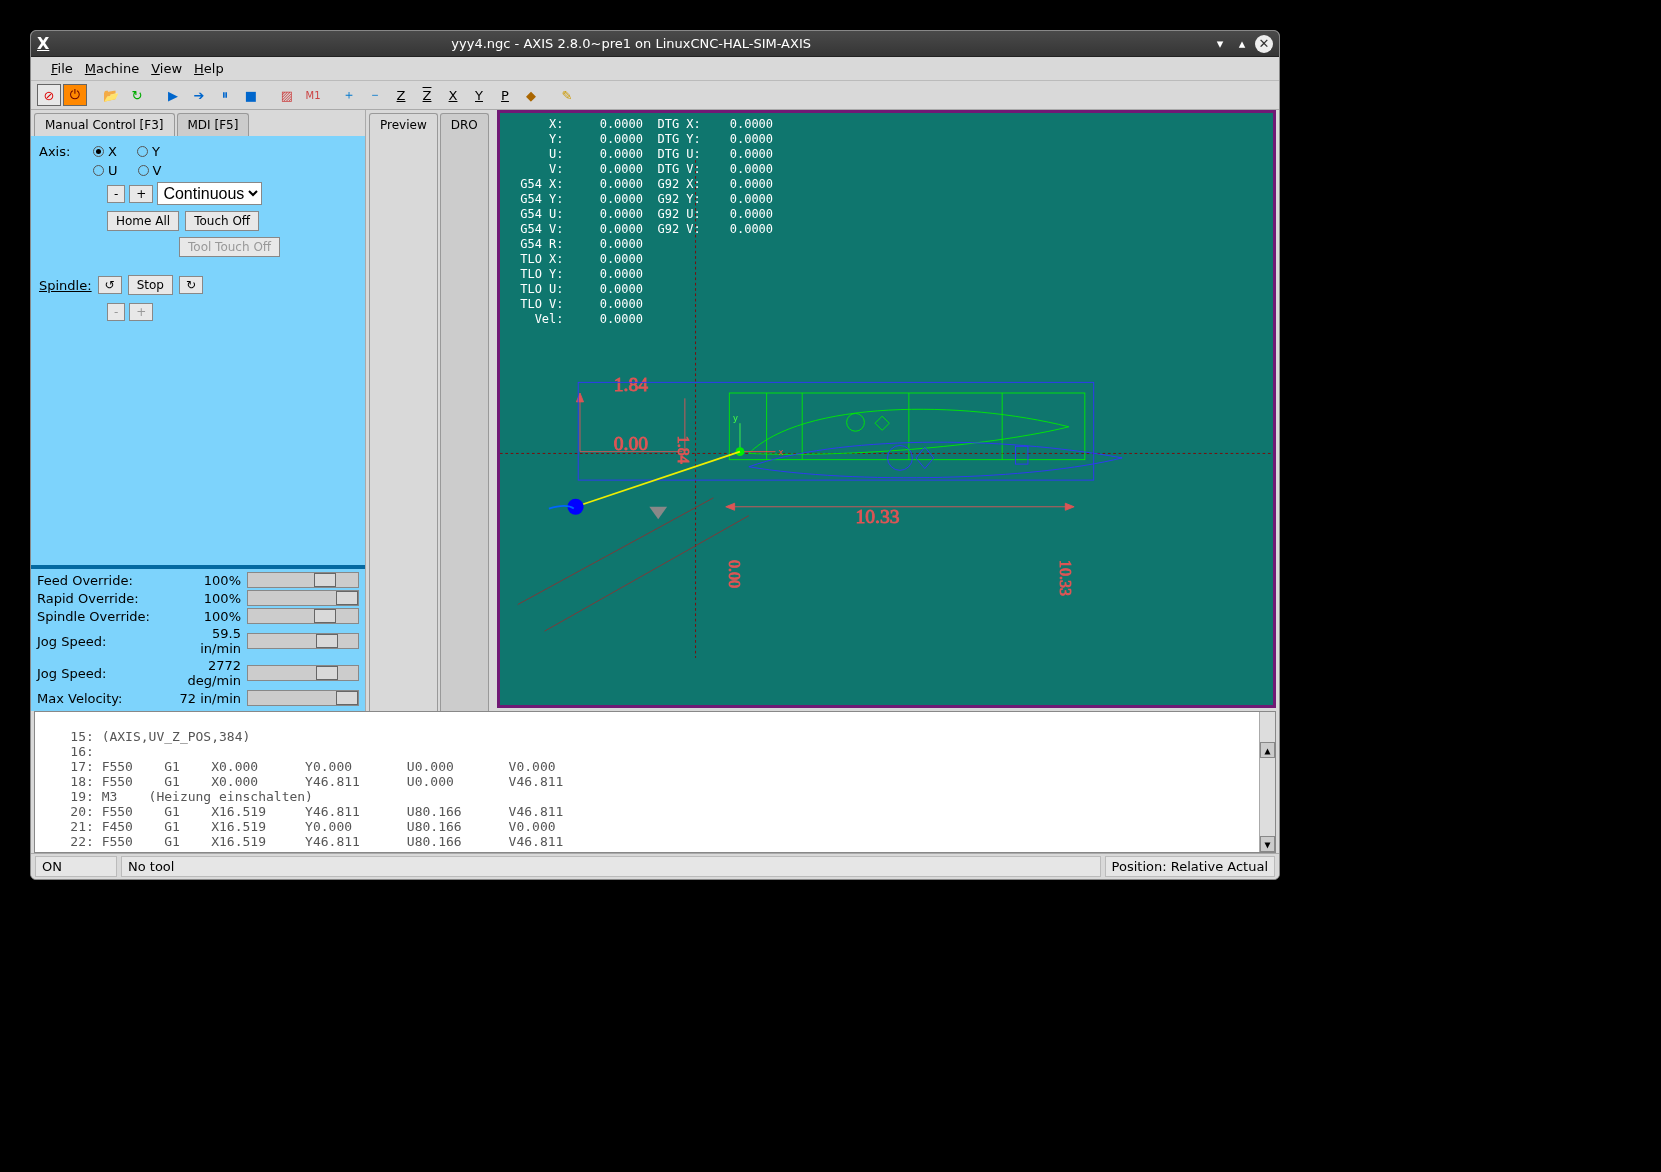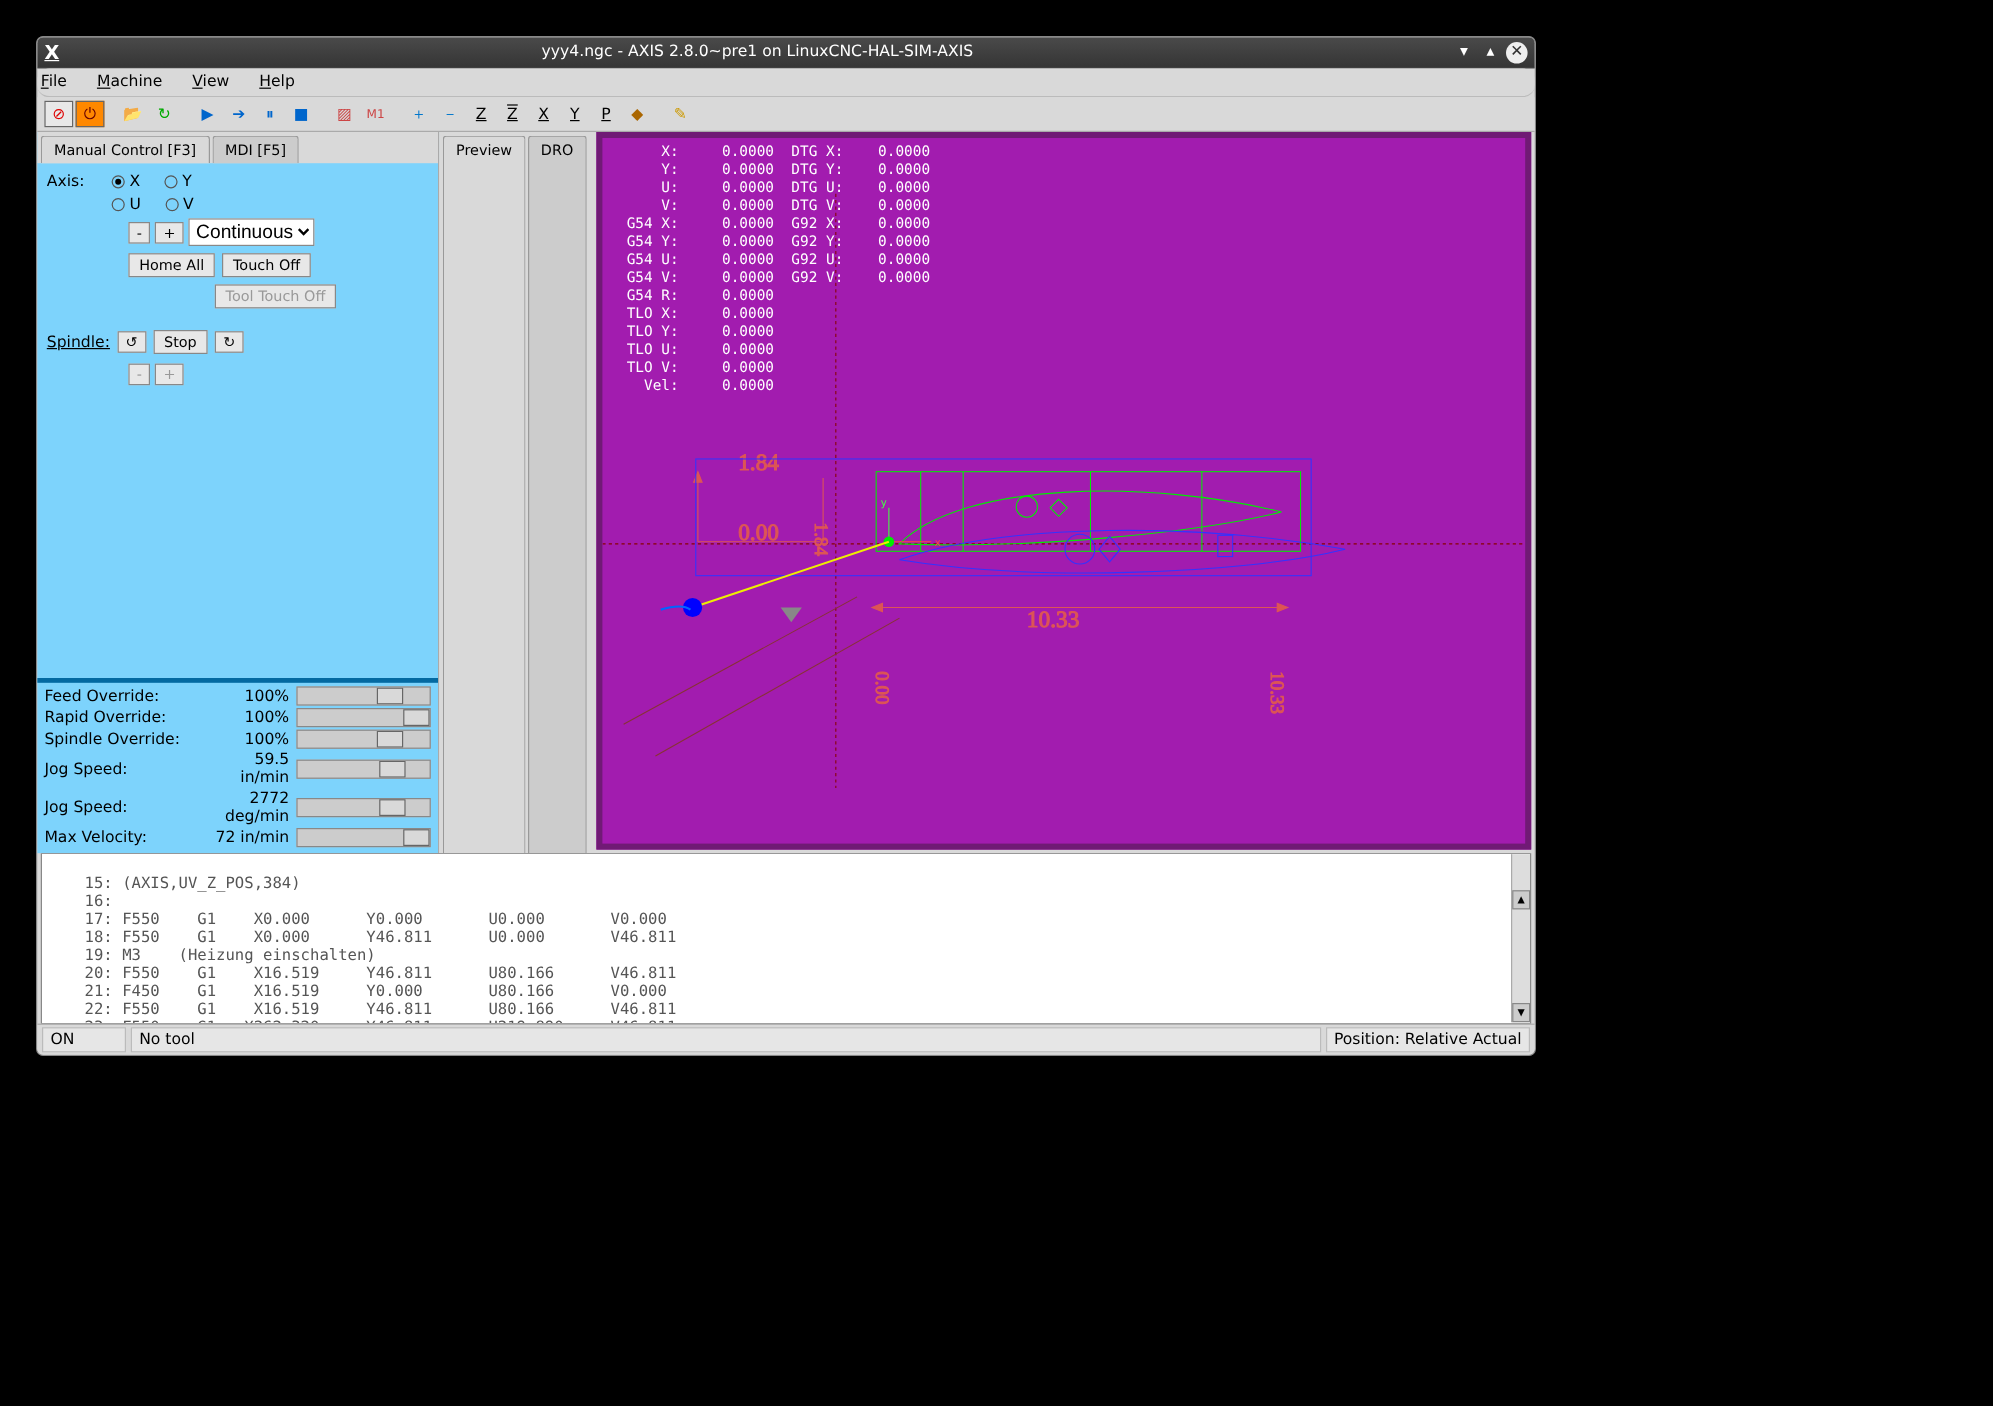--- a/index.html
+++ b/index.html
@@ -31,25 +31,24 @@
     padding: 0 6px;
     border-bottom: 1px solid #222;
   }
   .titlebar .xlogo { font-weight:bold; font-size:16px; margin-right:6px; text-decoration:underline; }
   .titlebar .title { flex:1; text-align:center; font-size:13px; }
   .titlebar .wbtn { width:18px; height:18px; margin-left:4px; display:flex; align-items:center; justify-content:center; border-radius:9px; }
   .titlebar .close { background:#eee; color:#333; }
   
   .menubar {
     background:#d9d9d9;
-    padding:4px 3px;
+    padding:4px 20px;
     display:flex;
-    gap:25px;
+    gap:12px;
     border-bottom:1px solid #bbb;
-    border-radius:10px;
   }
   .menubar span { cursor:default; }
   .menubar span u { text-decoration:underline; }
   
   .toolbar {
     background:#d9d9d9;
     padding:3px 6px;
     display:flex;
     gap:2px;
     border-bottom:1px solid #aaa;
@@ -115,26 +114,26 @@
   .ovrow { display:flex; align-items:center; font-size:13px; padding:1px 0;}
   .ovrow .olbl { flex:0 0 132px;}
   .ovrow .oval { flex:0 0 78px; text-align:right; padding-right:6px;}
   .ovrow .slider { flex:1; height:16px; background:#ccc; border:1px solid #888; position:relative;}
   .ovrow .slider .thumb { position:absolute; top:0; width:22px; height:100%; background:#d9d9d9; border:1px solid #666;}
   
   .right { flex:1; display:flex; flex-direction:row; min-width:0;}
   .preview-tabs { display:flex; padding:3px 3px 0 3px; background:#d9d9d9;}
   .preview {
     flex:1;
-    background:#a21caf;
+    background:#0f766e;
     color:#fff;
     font-family: "DejaVu Sans Mono", monospace;
     font-size:12px;
     position:relative;
-    border:5px solid #701a75;
+    border:3px solid #701a75;
     margin:0 3px 3px 3px;
     overflow:hidden;
   }
   .dro-text { white-space:pre; line-height:1.25; position:absolute; top:4px; left:6px; }
   .preview svg { position:absolute; inset:0; width:100%; height:100%; }
   
   .gcode {
     height:142px;
     background:#fff;
     border:1px solid #888;
@@ -151,21 +150,21 @@
   .gcode .scroll .track{ position:absolute; top:16px; bottom:16px; left:0; right:0;}
   
   .statusbar {
     display:flex;
     background:#d9d9d9;
     border-top:1px solid #aaa;
     font-size:13px;
     padding:2px 4px;
   }
   .statusbar .cell { border:1px solid #bbb; padding:2px 6px; background:#e6e6e6;}
-  .statusbar .c1{width:70px;}
+  .statusbar .c1{width:82px;}
   .statusbar .c2{flex:1; margin:0 4px;}
   .statusbar .c3{}
 </style>
 </head>
 <body>
 
 <div class="window">
 
   <div class="titlebar">
     <span class="xlogo">X</span>

